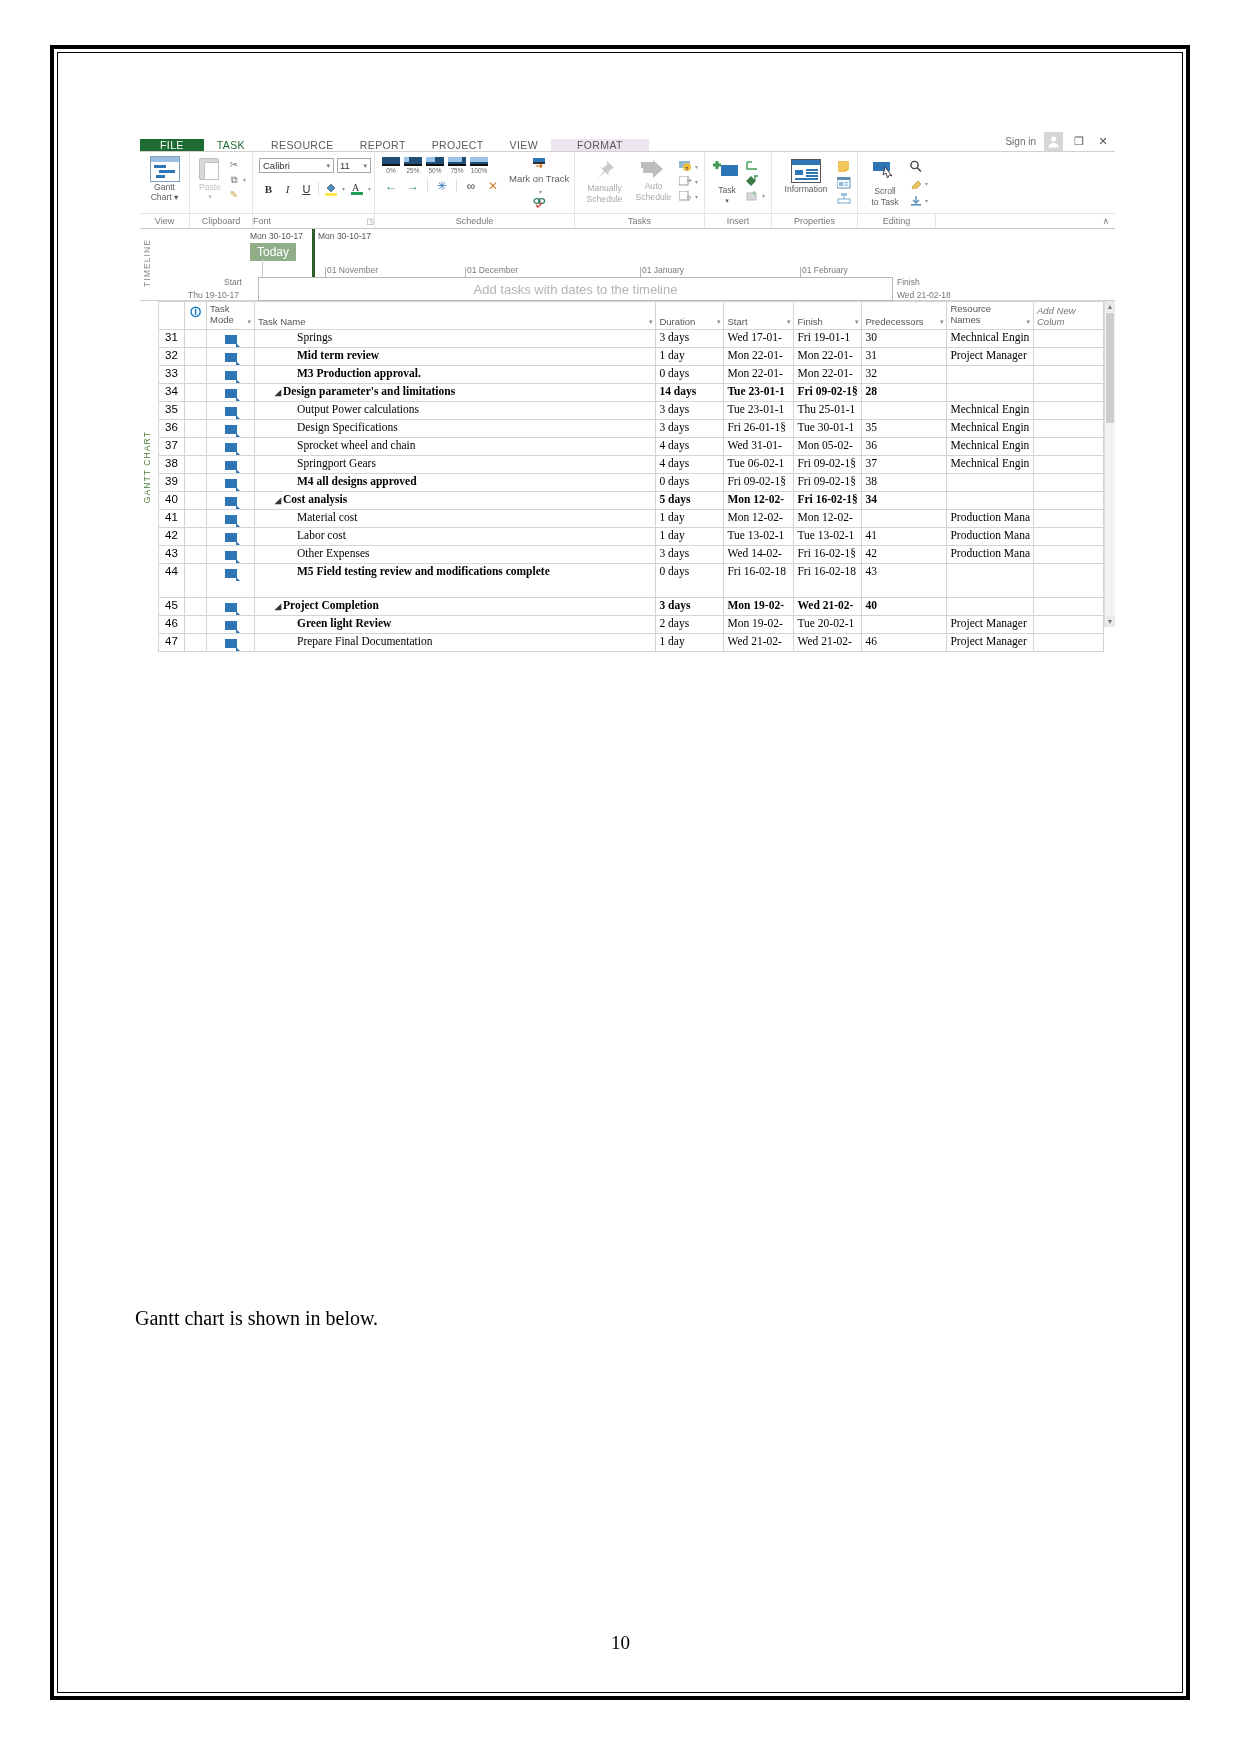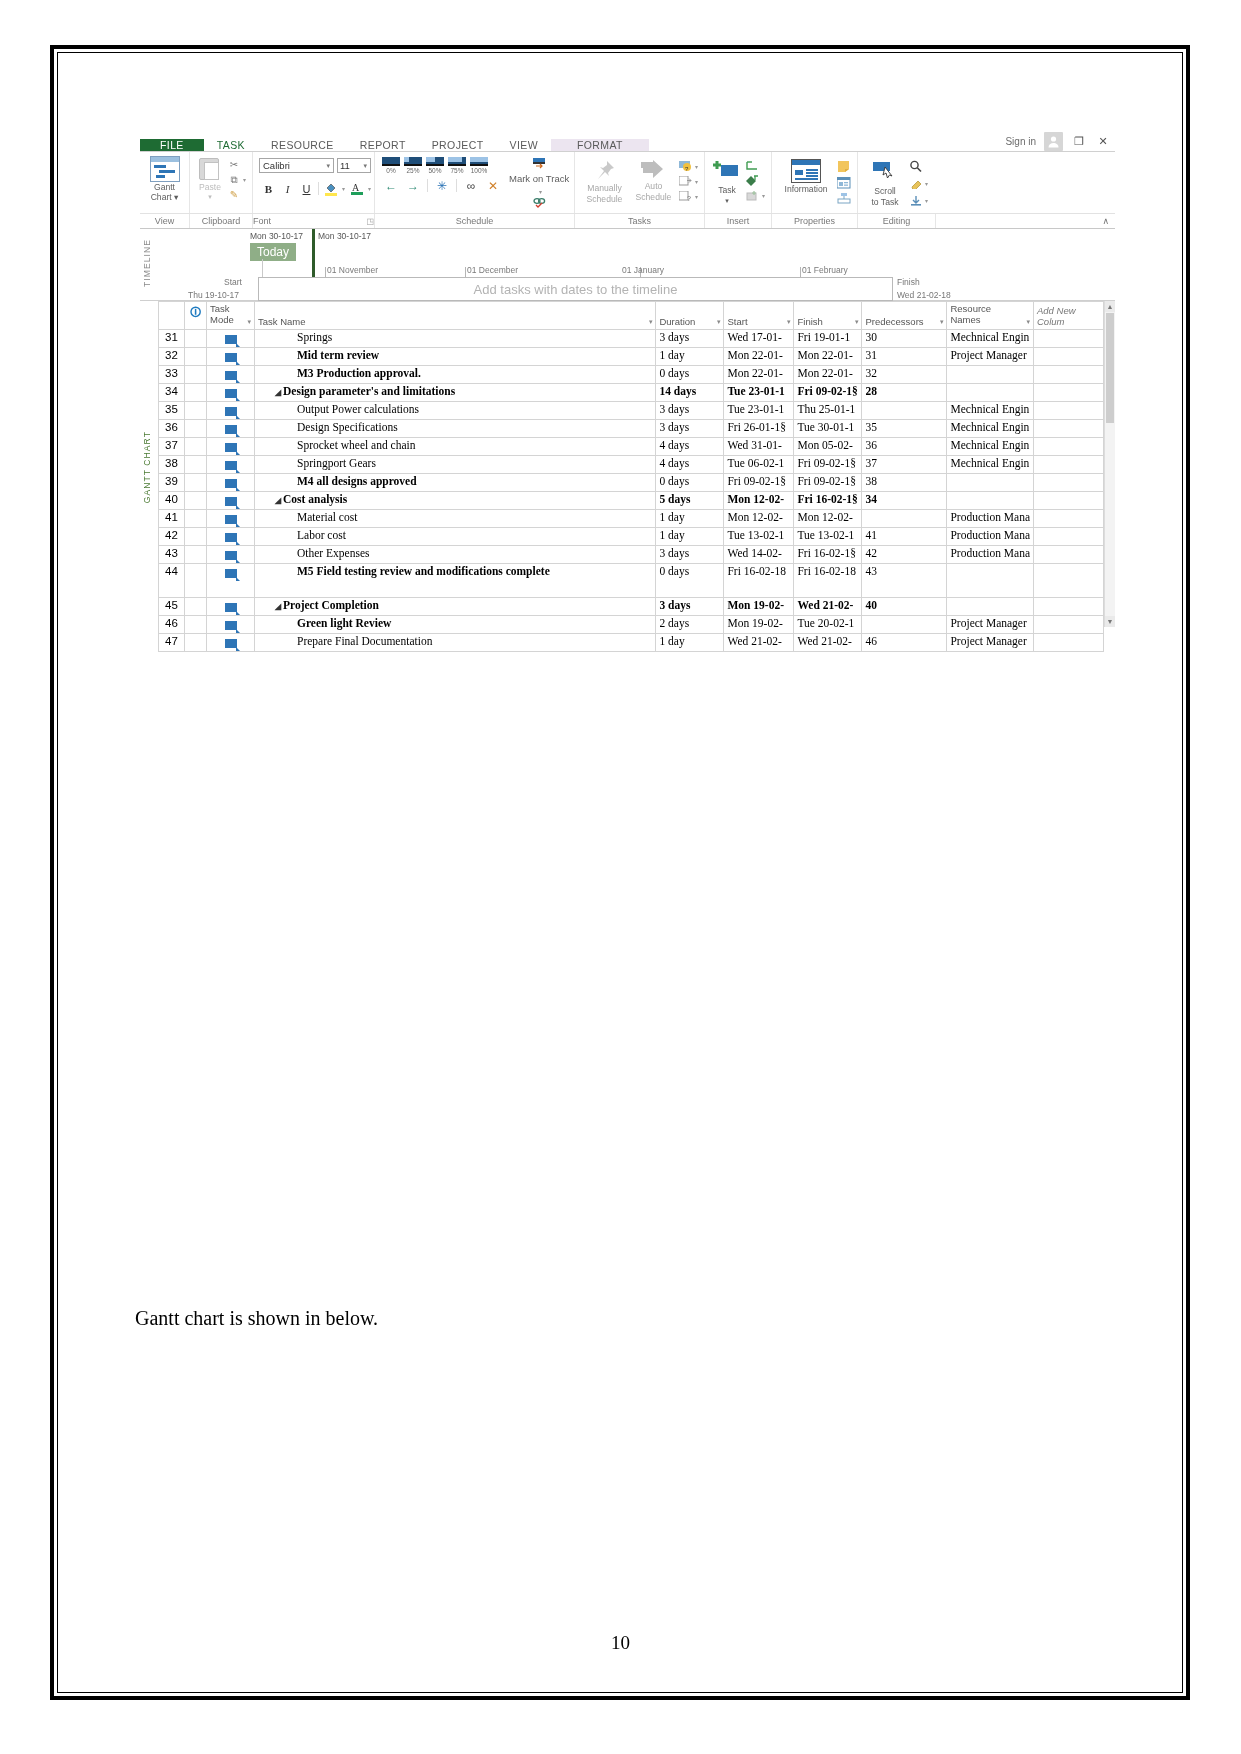--- a/index.html
+++ b/index.html
@@ -580,21 +580,21 @@
     <span class="tl-todaytxt" style="left:178px;top:2px">Mon 30-10-17</span>
     <span class="tl-todaybox" style="left:110px;top:14px">Today</span>
     <span class="tl-thin" style="left:122px;top:30px;height:42px"></span>
     <span class="tl-todayline" style="left:172px;top:0px;height:72px"></span>
 
     <span class="tl-tickline" style="left:185px;top:38px;height:12px"></span>
     <span class="tl-tick" style="left:187px;top:36px">01 November</span>
     <span class="tl-tickline" style="left:325px;top:38px;height:12px"></span>
     <span class="tl-tick" style="left:327px;top:36px">01 December</span>
     <span class="tl-tickline" style="left:500px;top:38px;height:12px"></span>
-    <span class="tl-tick" style="left:482px;top:36px">01 January</span>
+    <span class="tl-tick" style="left:502px;top:36px">01 January</span>
     <span class="tl-tickline" style="left:660px;top:38px;height:12px"></span>
     <span class="tl-tick" style="left:662px;top:36px">01 February</span>
 
     <span class="tl-side" style="left:84px;top:48px">Start</span>
     <span class="tl-side" style="left:48px;top:61px">Thu 19-10-17</span>
     <span class="tl-side" style="left:757px;top:48px">Finish</span>
     <span class="tl-side" style="left:757px;top:61px">Wed 21-02-18</span>
 
     <span class="tl-rect" style="left:118px;top:48px;width:635px;height:24px"></span>
     <span class="tl-hint" style="left:118px;top:53px;width:635px">Add tasks with dates to the timeline</span>

